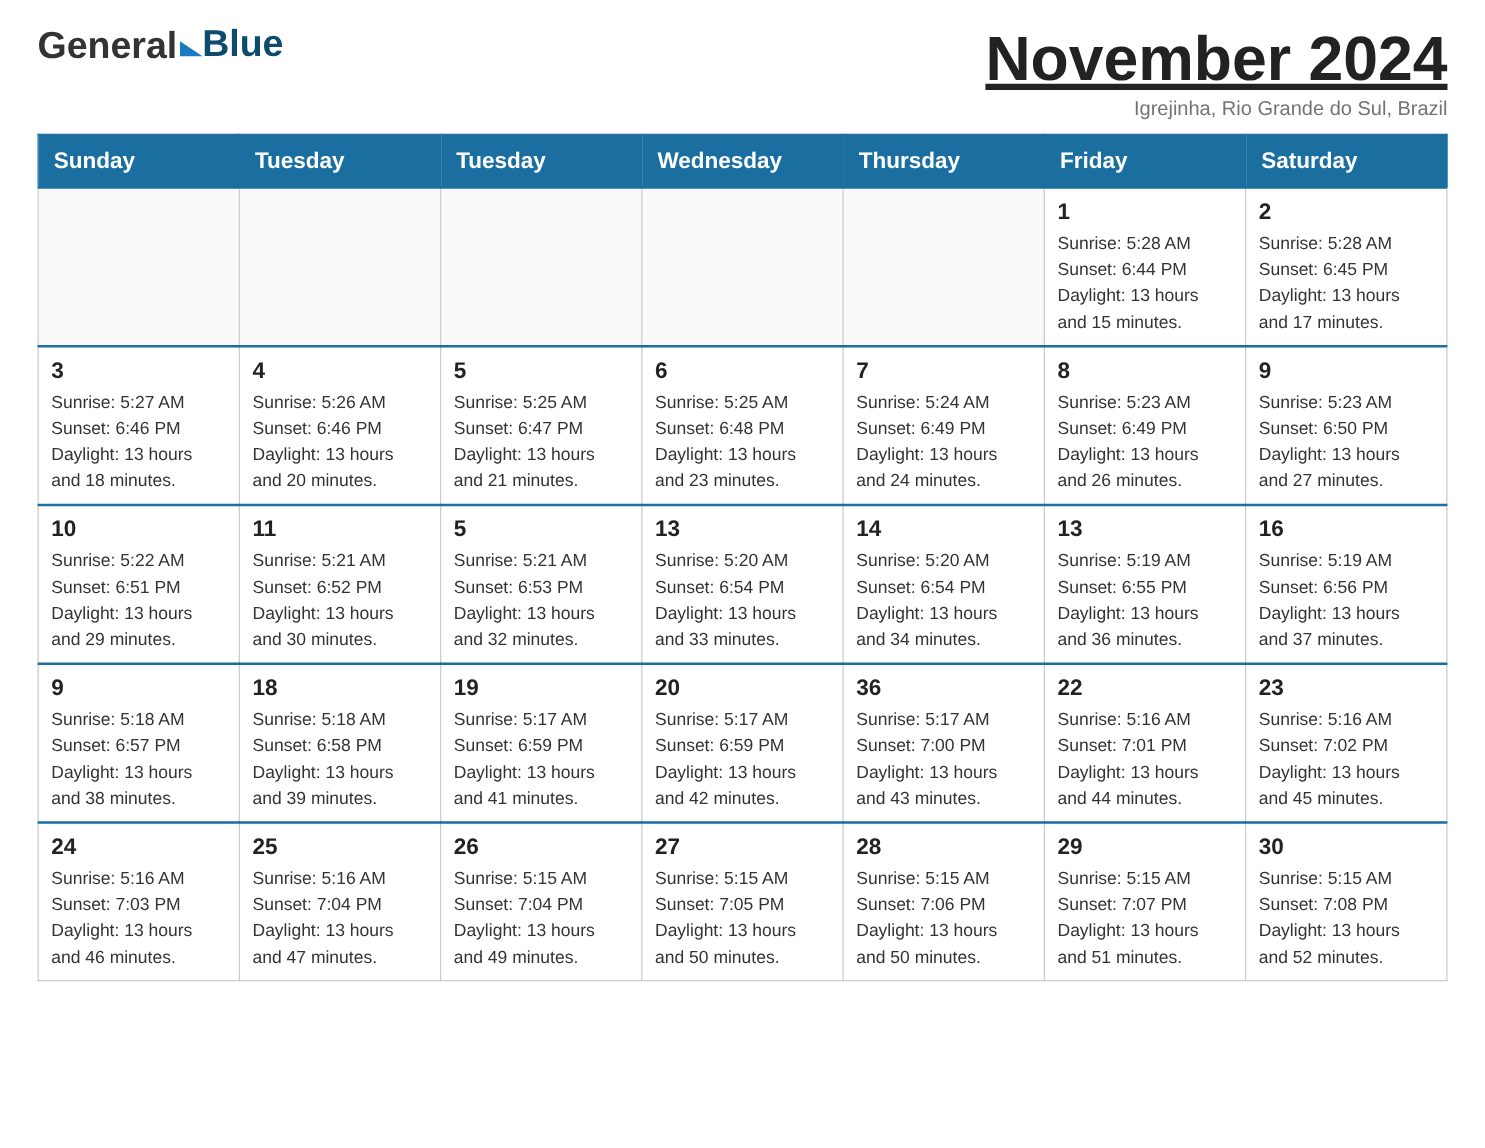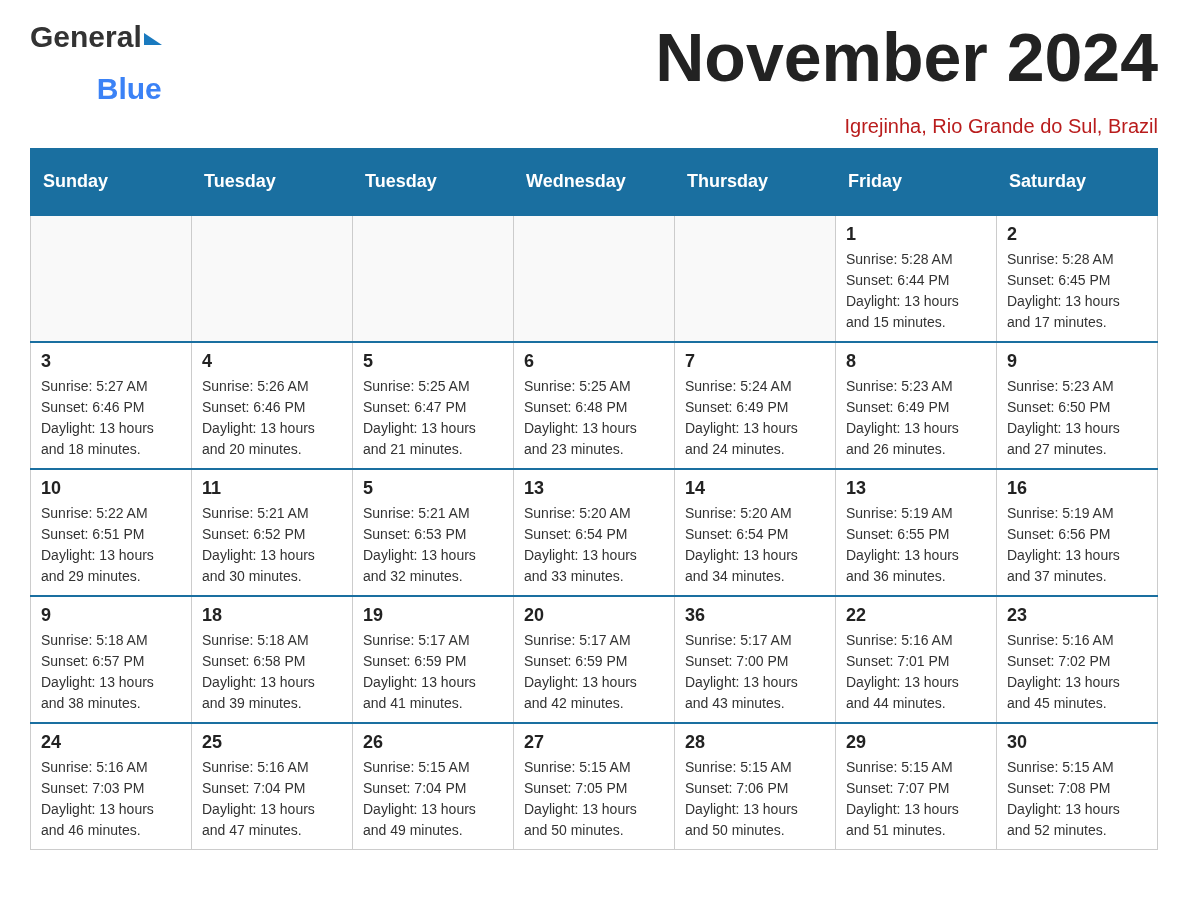--- a/index.html
+++ b/index.html
@@ -11,49 +11,49 @@
       padding: 20px 30px;
     }
     .header {
       display: flex;
       justify-content: space-between;
       align-items: flex-start;
       margin-bottom: 10px;
     }
     .logo {
       display: flex;
-      flex-direction: column;
-      align-items: flex-end;
-      gap: 20px;
+      flex-direction: row;
+      align-items: center;
     }
     .title-area {
       text-align: right;
     }
     .month-title {
-      font-size: 68px;
+      font-size: 50px;
       font-weight: bold;
       color: #222;
       line-height: 1.1;
+      text-decoration: underline;
     }
     .subtitle {
-      font-size: 20px;
-      color: #b91c1c;
-      margin-top: 20px;
+      font-size: 16px;
+      color: #737373;
+      margin-top: 4px;
     }
     .calendar {
       width: 100%;
       border-collapse: collapse;
       margin-top: 10px;
     }
     .calendar thead tr th {
       background-color: #1a6fa0;
       color: #fff;
       font-size: 18px;
       font-weight: bold;
-      padding: 22px 12px;
+      padding: 10px 12px;
       text-align: left;
       border: 1px solid #1a6fa0;
     }
     .calendar tbody tr td {
       vertical-align: top;
       border: 1px solid #ccc;
       padding: 8px 10px;
       width: 14.28%;
       min-height: 110px;
     }
@@ -92,21 +92,21 @@
       border-top: 12px solid transparent;
       border-bottom: 0px solid transparent;
       border-left: 18px solid #1a7abf;
       vertical-align: middle;
       position: relative;
       top: 2px;
     }
     .logo-text-blue {
       font-size: 30px;
       font-weight: bold;
-      color: #3b82f6;
+      color: #0c4a6e;
       display: block;
       margin-top: -2px;
     }
   </style>
 </head>
 <body>
 
 <div class="header">
   <div class="logo">
     <div class="logo-row">

